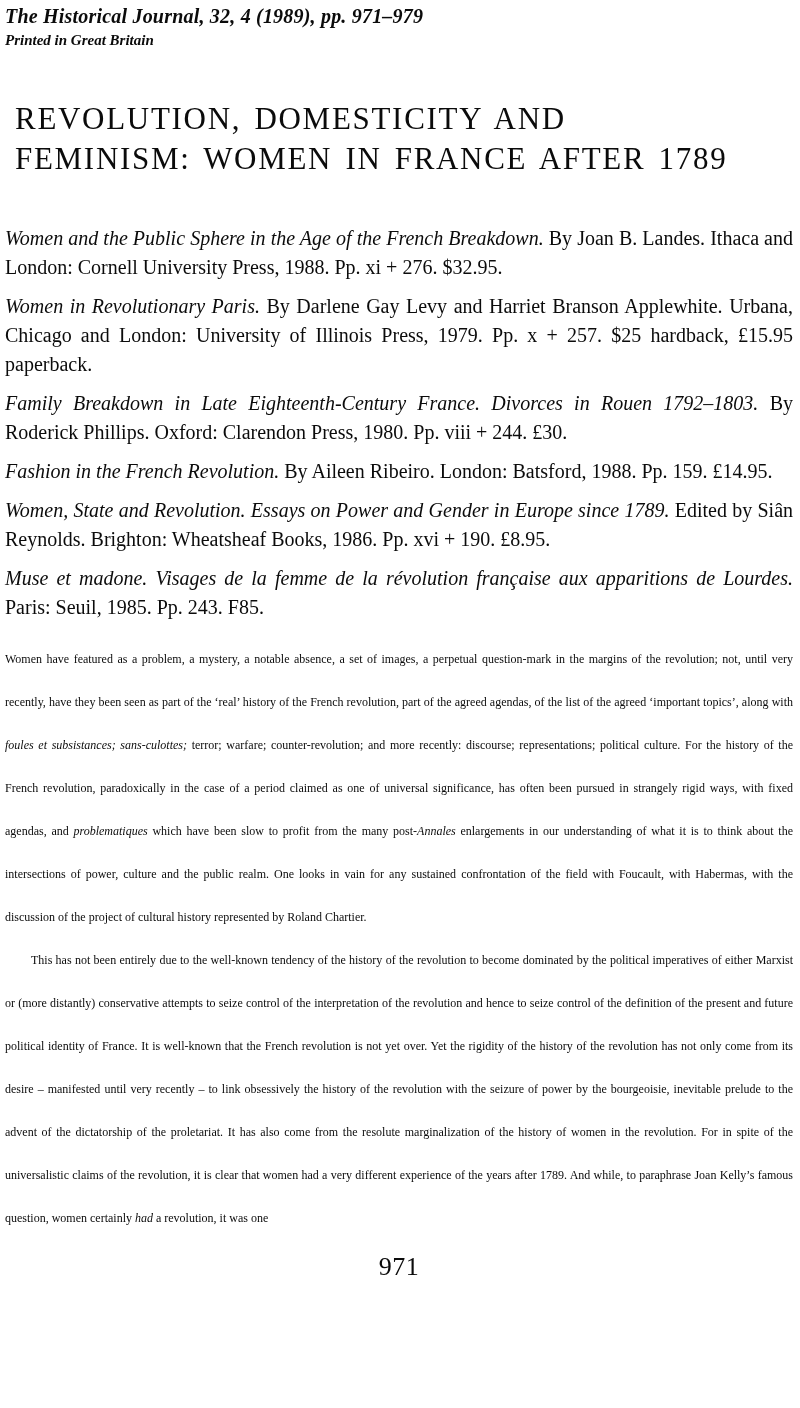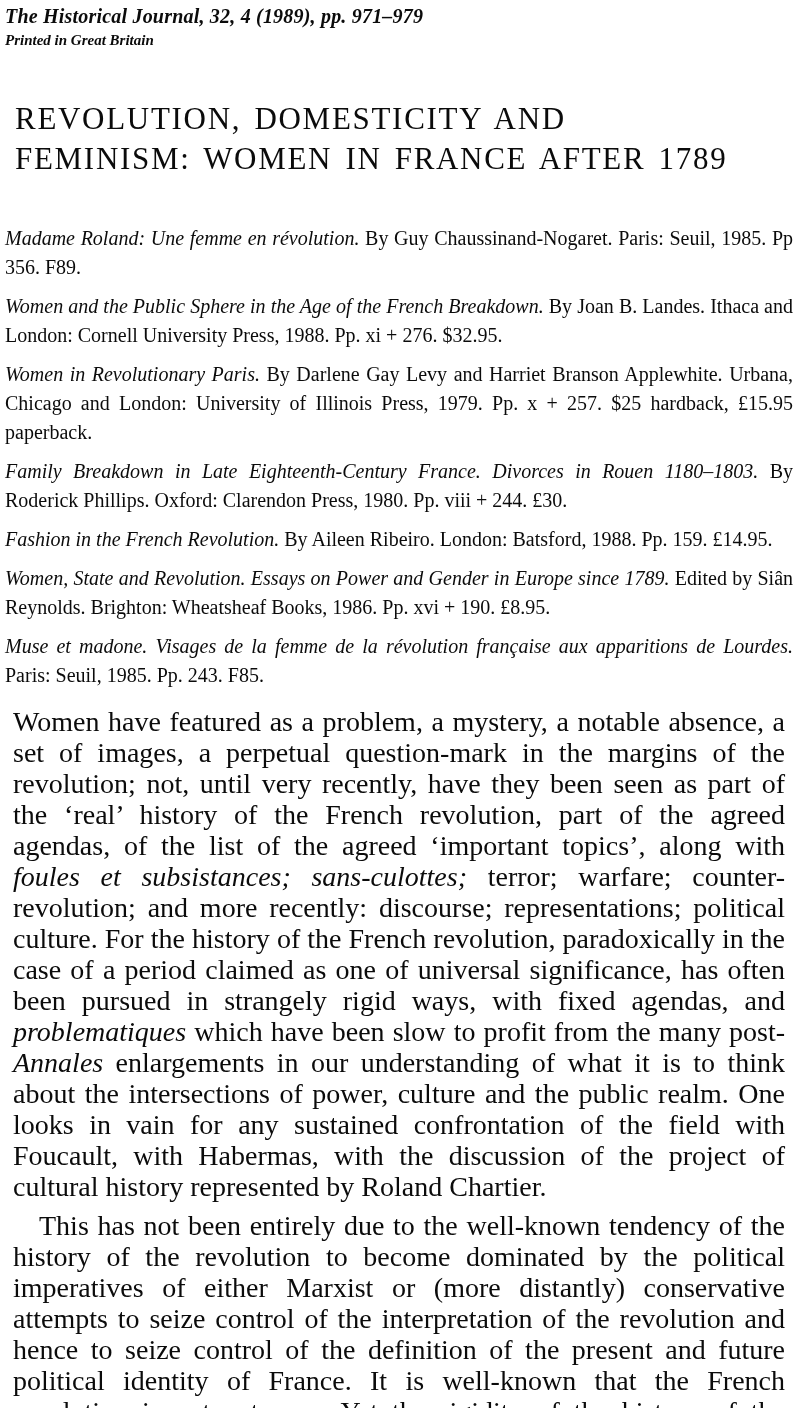--- a/index.html
+++ b/index.html
@@ -48,23 +48,23 @@
   .review {
     margin: 0 0 10px 0;
     font-size: 20px;
     line-height: 29px;
     text-align: justify;
   }
   .review:last-child { margin-bottom: 16px; }
   .ital { font-style: italic; }
   .bodytext { margin-top: 0; }
   .para {
-    margin: 8px;
-    font-size: 28px;
-    line-height: 31px;
+    margin: 0;
+    font-size: 12px;
+    line-height: 43px;
     text-align: justify;
   }
   .para.indent { text-indent: 26px; }
   .page-footer {
     margin-top: 12px;
     text-align: center;
   }
   .page-number {
     font-size: 26px;
     letter-spacing: 0.02em;
@@ -79,24 +79,23 @@
     <div class="journal-line">The Historical Journal, 32, 4 (1989), pp. 971–979</div>
     <div class="printed-line">Printed in Great Britain</div>
   </header>
 
   <h1 class="article-title">
     <span class="title-line">REVOLUTION, DOMESTICITY AND</span><br>
     <span class="title-line">FEMINISM: WOMEN IN FRANCE AFTER 1789</span>
   </h1>
 
   <section class="reviews">
-    <p class="review"><span class="ital">Madame Roland: Une femme en révolution.</span><span> By Guy Chaussinand-Nogaret. Paris: Seuil, 1985. Pp 356. F89.</span></p>
     <p class="review"><span class="ital">Women and the Public Sphere in the Age of the French Breakdown.</span><span> By Joan B. Landes. Ithaca and London: Cornell University Press, 1988. Pp. xi + 276. $32.95.</span></p>
     <p class="review"><span class="ital">Women in Revolutionary Paris.</span><span> By Darlene Gay Levy and Harriet Branson Applewhite. Urbana, Chicago and London: University of Illinois Press, 1979. Pp. x + 257. $25 hardback, £15.95 paperback.</span></p>
-    <p class="review"><span class="ital">Family Breakdown in Late Eighteenth-Century France. Divorces in Rouen 1180–1803.</span><span> By Roderick Phillips. Oxford: Clarendon Press, 1980. Pp. viii + 244. £30.</span></p>
+    <p class="review"><span class="ital">Family Breakdown in Late Eighteenth-Century France. Divorces in Rouen 1792–1803.</span><span> By Roderick Phillips. Oxford: Clarendon Press, 1980. Pp. viii + 244. £30.</span></p>
     <p class="review"><span class="ital">Fashion in the French Revolution.</span><span> By Aileen Ribeiro. London: Batsford, 1988. Pp. 159. £14.95.</span></p>
     <p class="review"><span class="ital">Women, State and Revolution. Essays on Power and Gender in Europe since 1789.</span><span> Edited by Siân Reynolds. Brighton: Wheatsheaf Books, 1986. Pp. xvi + 190. £8.95.</span></p>
     <p class="review"><span class="ital">Muse et madone. Visages de la femme de la révolution française aux apparitions de Lourdes.</span><span> Paris: Seuil, 1985. Pp. 243. F85.</span></p>
   </section>
 
   <section class="bodytext">
     <p class="para"><span>Women have featured as a problem, a mystery, a notable absence, a set of images, a perpetual question-mark in the margins of the revolution; not, until very recently, have they been seen as part of the ‘real’ history of the French revolution, part of the agreed agendas, of the list of the agreed ‘important topics’, along with </span><span class="ital">foules et subsistances; sans-culottes;</span><span> terror; warfare; counter-revolution; and more recently: discourse; representations; political culture. For the history of the French revolution, paradoxically in the case of a period claimed as one of universal significance, has often been pursued in strangely rigid ways, with fixed agendas, and </span><span class="ital">problematiques</span><span> which have been slow to profit from the many post-</span><span class="ital">Annales</span><span> enlargements in our understanding of what it is to think about the intersections of power, culture and the public realm. One looks in vain for any sustained confrontation of the field with Foucault, with Habermas, with the discussion of the project of cultural history represented by Roland Chartier.</span></p>
     <p class="para indent"><span>This has not been entirely due to the well-known tendency of the history of the revolution to become dominated by the political imperatives of either Marxist or (more distantly) conservative attempts to seize control of the interpretation of the revolution and hence to seize control of the definition of the present and future political identity of France. It is well-known that the French revolution is not yet over. Yet the rigidity of the history of the revolution has not only come from its desire – manifested until very recently – to link obsessively the history of the revolution with the seizure of power by the bourgeoisie, inevitable prelude to the advent of the dictatorship of the proletariat. It has also come from the resolute marginalization of the history of women in the revolution. For in spite of the universalistic claims of the revolution, it is clear that women had a very different experience of the years after 1789. And while, to paraphrase Joan Kelly’s famous question, women certainly </span><span class="ital">had</span><span> a revolution, it was one</span></p>
   </section>
 

